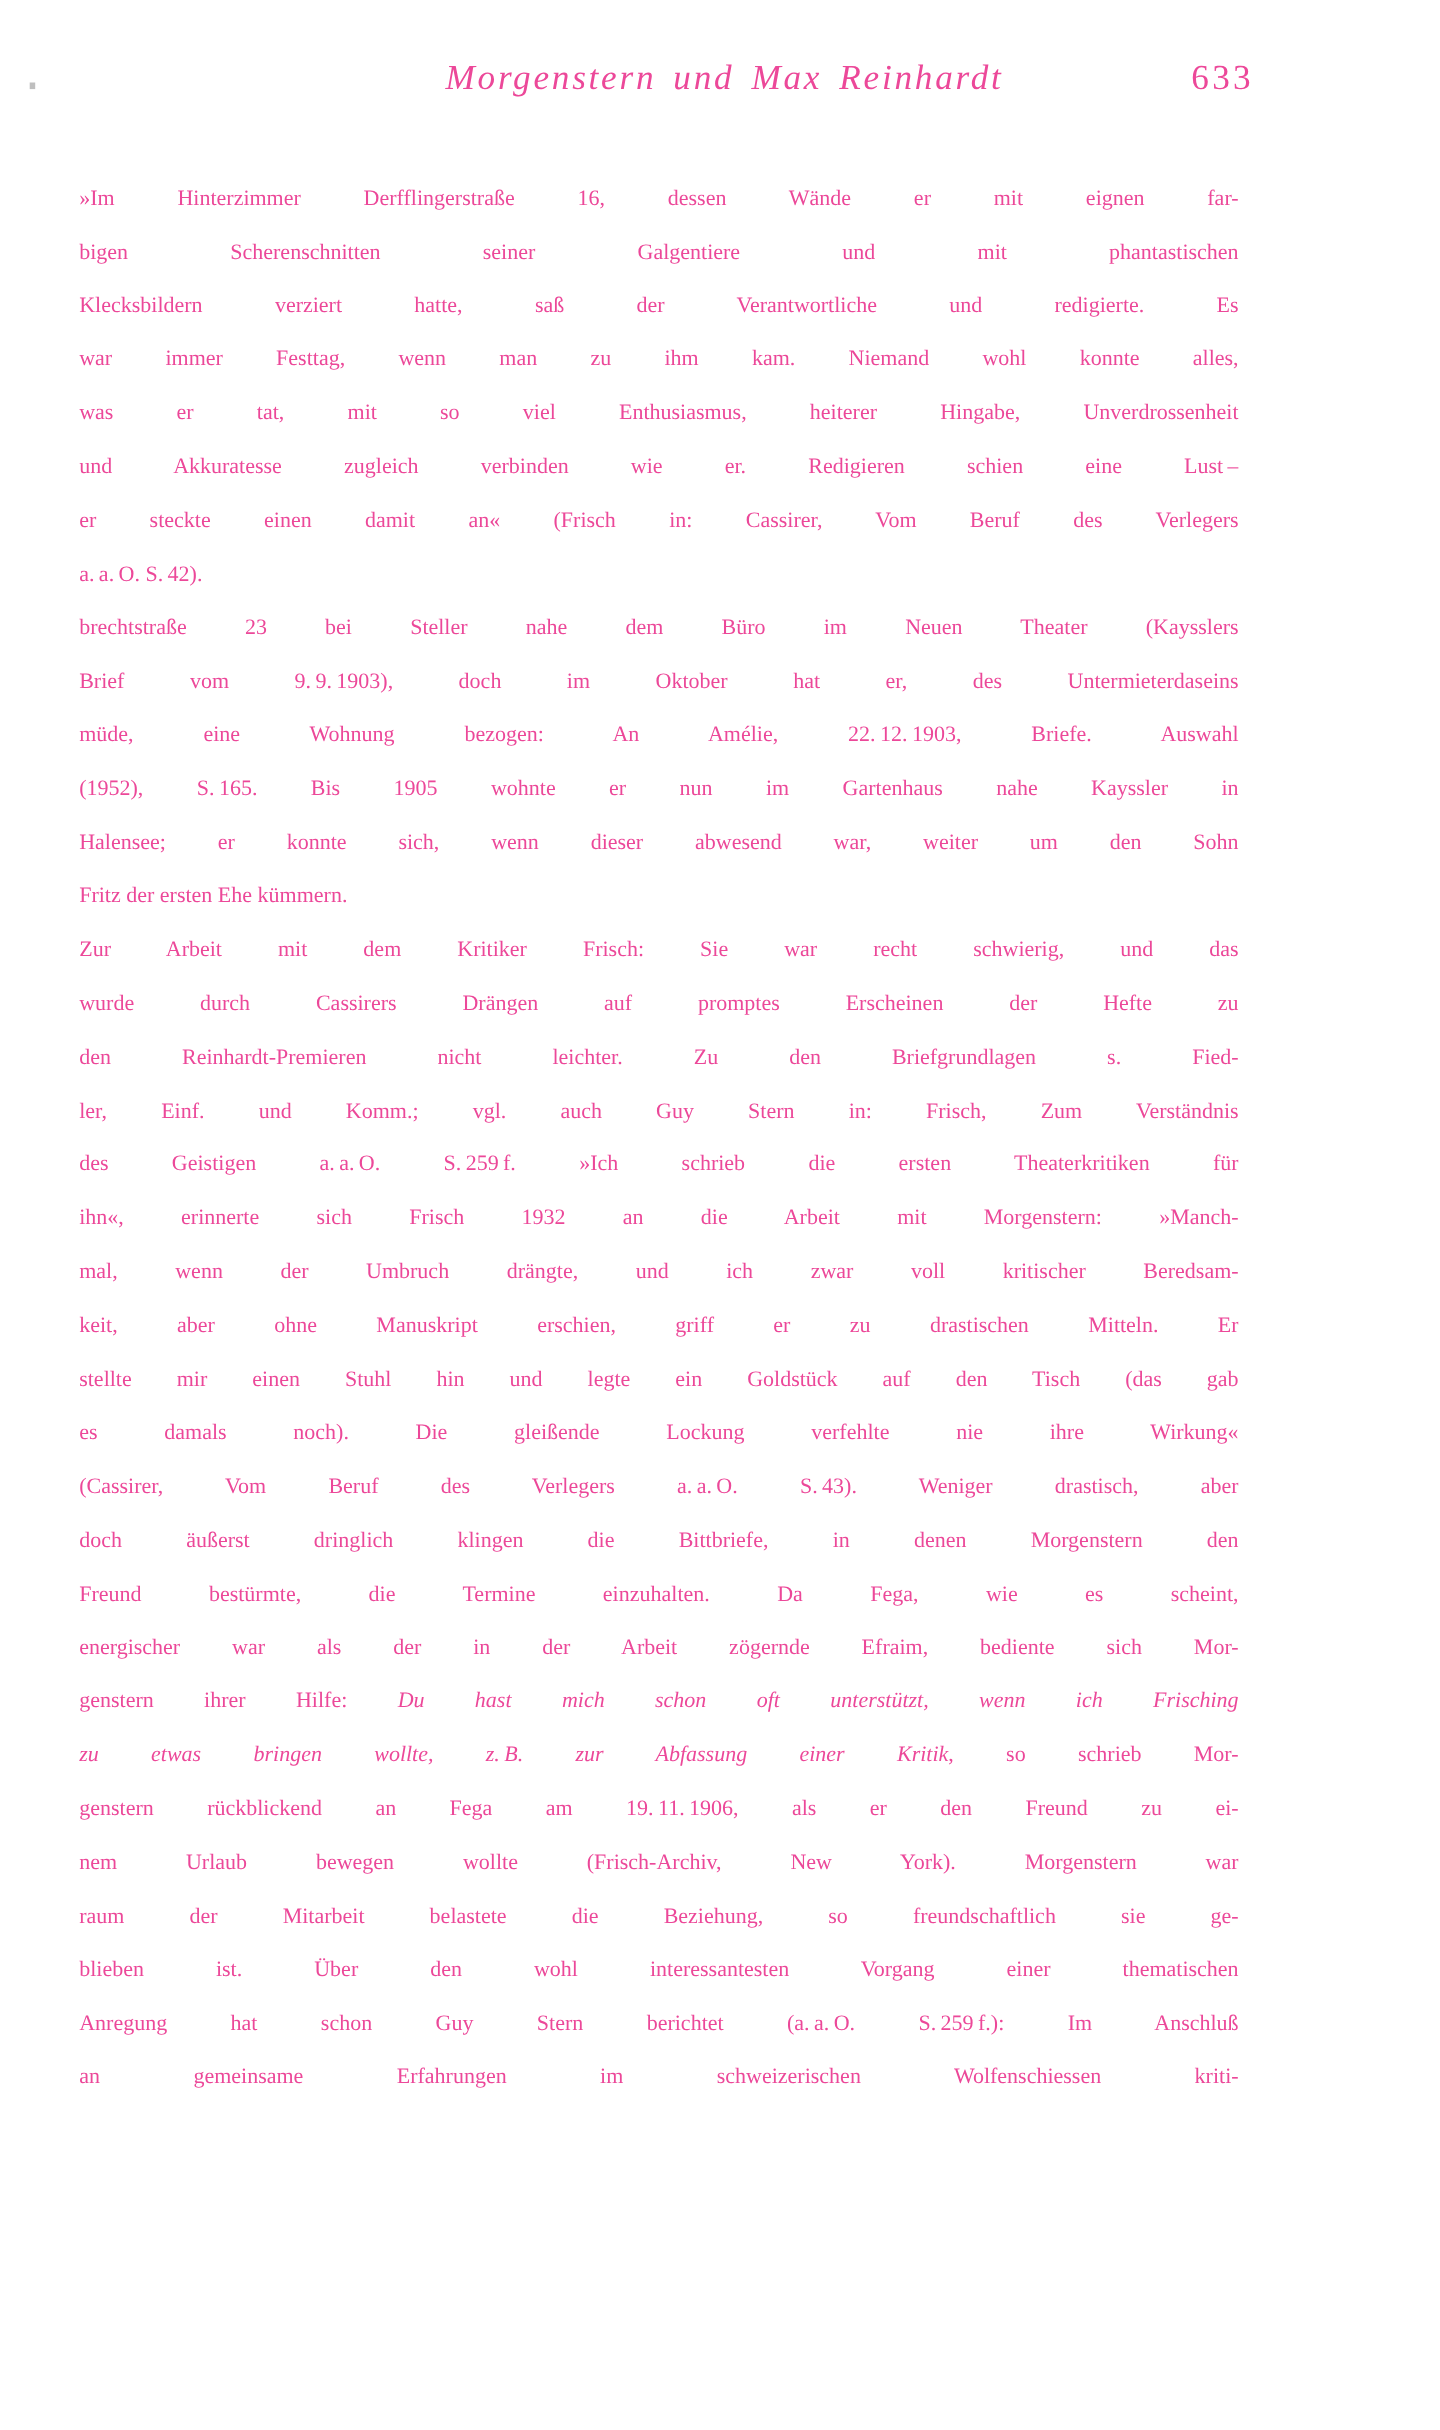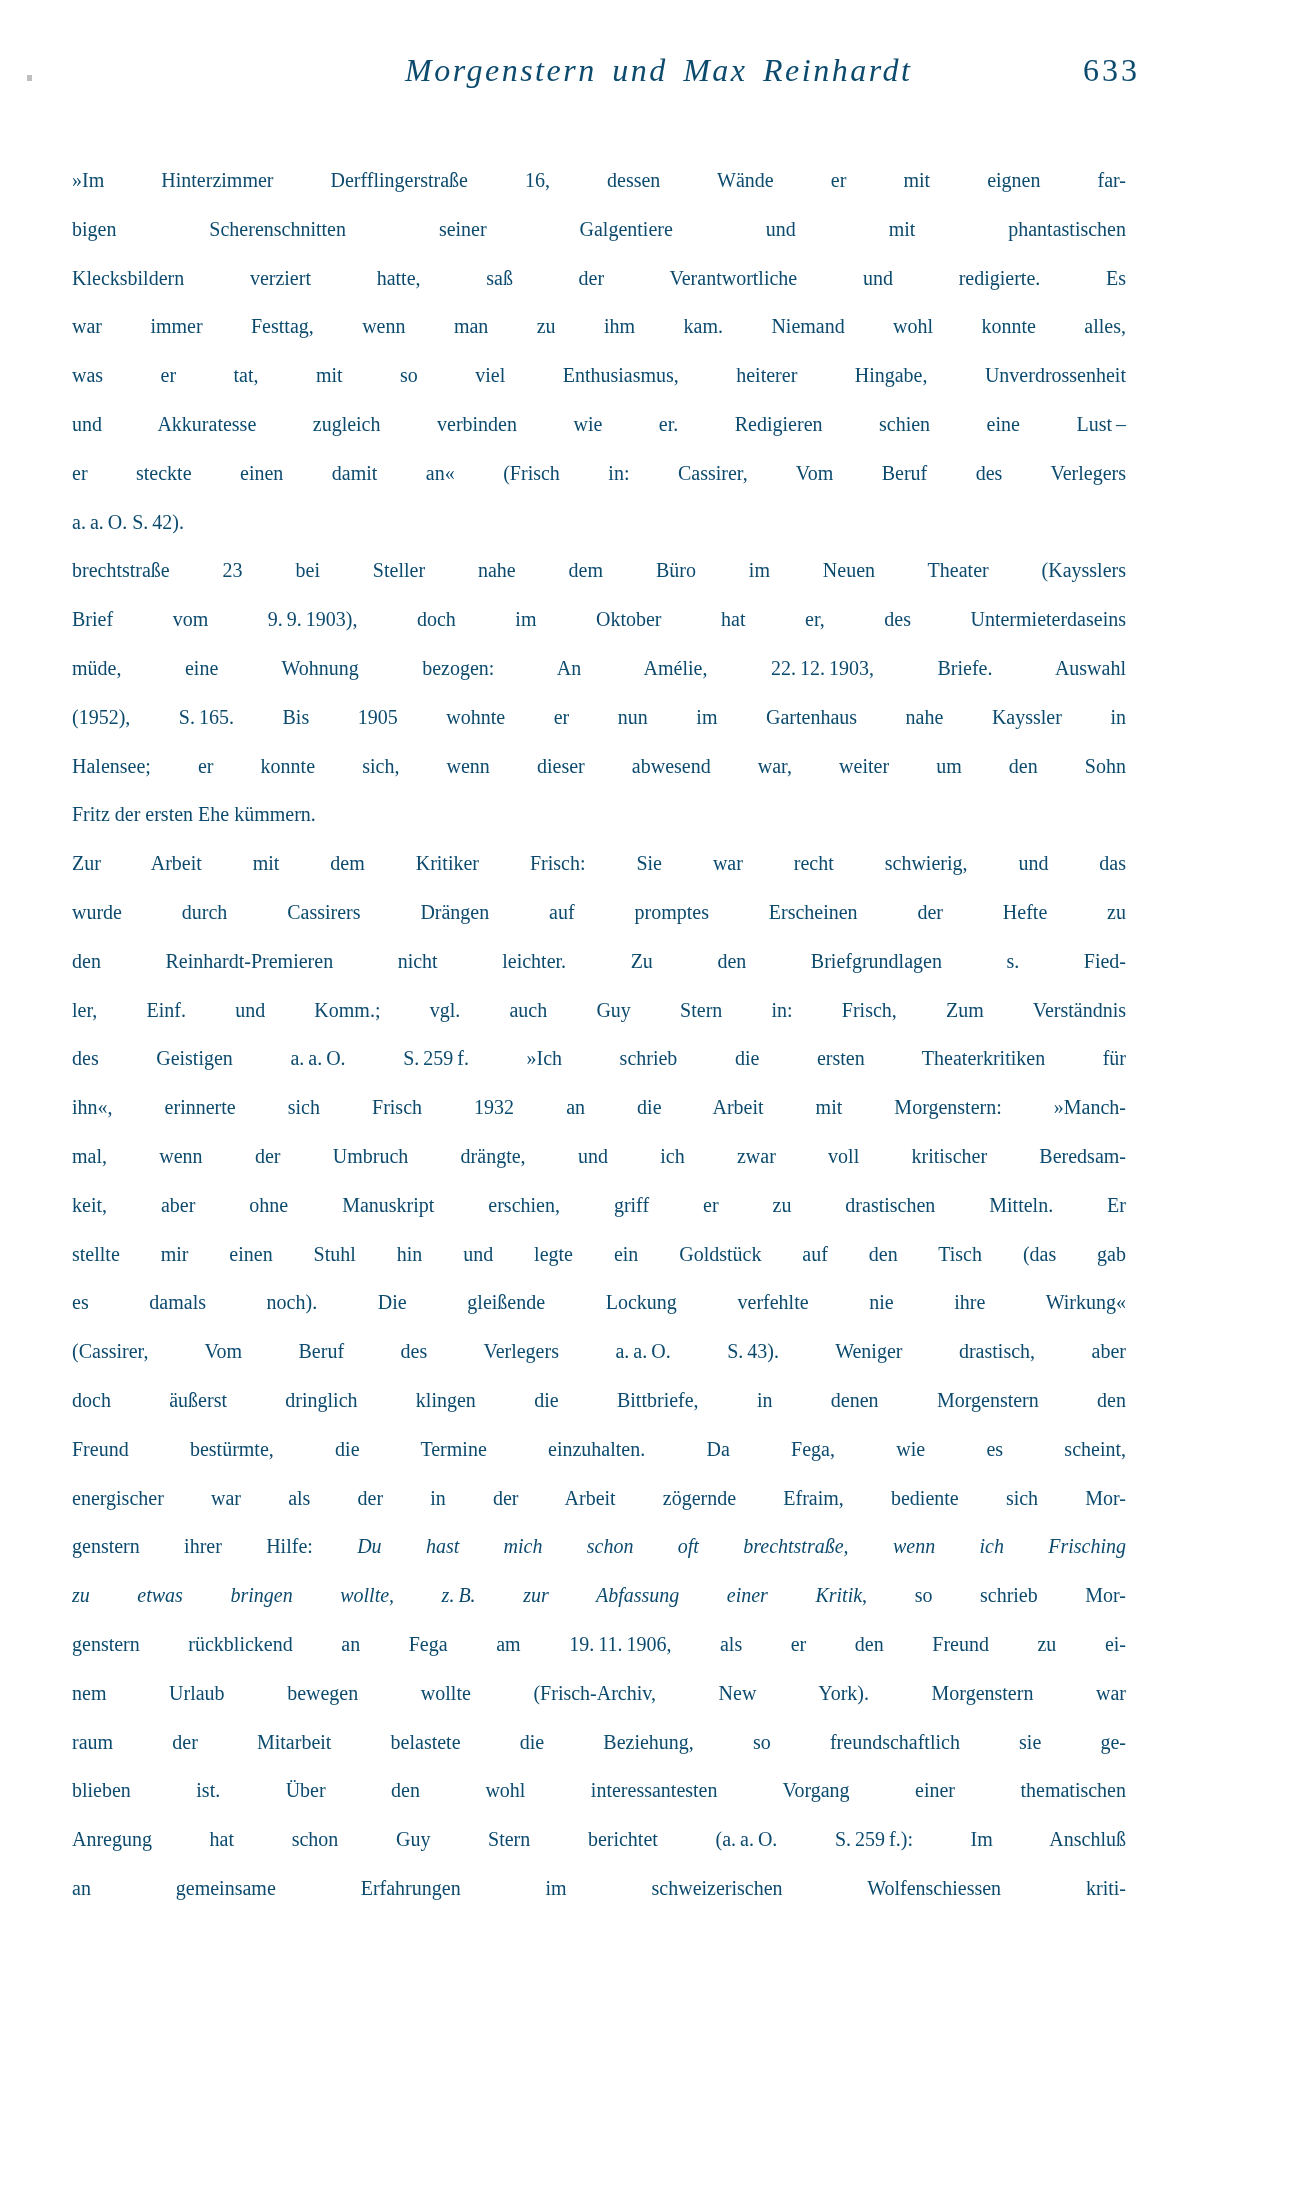--- a/index.html
+++ b/index.html
@@ -1,21 +1,21 @@
 <!DOCTYPE html>
 <html><head>
 <meta charset="utf-8">
 <style>
   html, body { margin: 0; padding: 0; background: #ffffff; }
   .page {
     position: relative;
     width: 1309px;
     height: 2209px;
     background: #ffffff;
-    color: #0c4a6e;
+    color: #ec4899;
     font-family: "Liberation Serif", serif;
     overflow: hidden;
   }
   .content {
     position: absolute;
     left: 72px;
     top: 0;
     width: 1054px;
     height: 100%;
   }
@@ -103,21 +103,21 @@
         <div class="line"><span>des Geistigen a. a. O. S. 259 f. »Ich schrieb die ersten Theaterkritiken für</span></div>
         <div class="line"><span>ihn«, erinnerte sich Frisch 1932 an die Arbeit mit Morgenstern: »Manch-</span></div>
         <div class="line"><span>mal, wenn der Umbruch drängte, und ich zwar voll kritischer Beredsam-</span></div>
         <div class="line"><span>keit, aber ohne Manuskript erschien, griff er zu drastischen Mitteln. Er</span></div>
         <div class="line"><span>stellte mir einen Stuhl hin und legte ein Goldstück auf den Tisch (das gab</span></div>
         <div class="line"><span>es damals noch). Die gleißende Lockung verfehlte nie ihre Wirkung«</span></div>
         <div class="line"><span>(Cassirer, Vom Beruf des Verlegers a. a. O. S. 43). Weniger drastisch, aber</span></div>
         <div class="line"><span>doch äußerst dringlich klingen die Bittbriefe, in denen Morgenstern den</span></div>
         <div class="line"><span>Freund bestürmte, die Termine einzuhalten. Da Fega, wie es scheint,</span></div>
         <div class="line"><span>energischer war als der in der Arbeit zögernde Efraim, bediente sich Mor-</span></div>
-        <div class="line"><span>genstern ihrer Hilfe: </span><span class="it">Du hast mich schon oft brechtstraße, wenn ich Frisching</span></div>
+        <div class="line"><span>genstern ihrer Hilfe: </span><span class="it">Du hast mich schon oft unterstützt, wenn ich Frisching</span></div>
         <div class="line"><span class="it">zu etwas bringen wollte, z. B. zur Abfassung einer Kritik</span><span>, so schrieb Mor-</span></div>
         <div class="line"><span>genstern rückblickend an Fega am 19. 11. 1906, als er den Freund zu ei-</span></div>
         <div class="line"><span>nem Urlaub bewegen wollte (Frisch-Archiv, New York). Morgenstern war</span></div>
         <div class="line"><span>raum der Mitarbeit belastete die Beziehung, so freundschaftlich sie ge-</span></div>
         <div class="line"><span>blieben ist. Über den wohl interessantesten Vorgang einer thematischen</span></div>
         <div class="line"><span>Anregung hat schon Guy Stern berichtet (a. a. O. S. 259 f.): Im Anschluß</span></div>
         <div class="line"><span>an gemeinsame Erfahrungen im schweizerischen Wolfenschiessen kriti-</span></div>
       </div>
   </div>
 </div>

